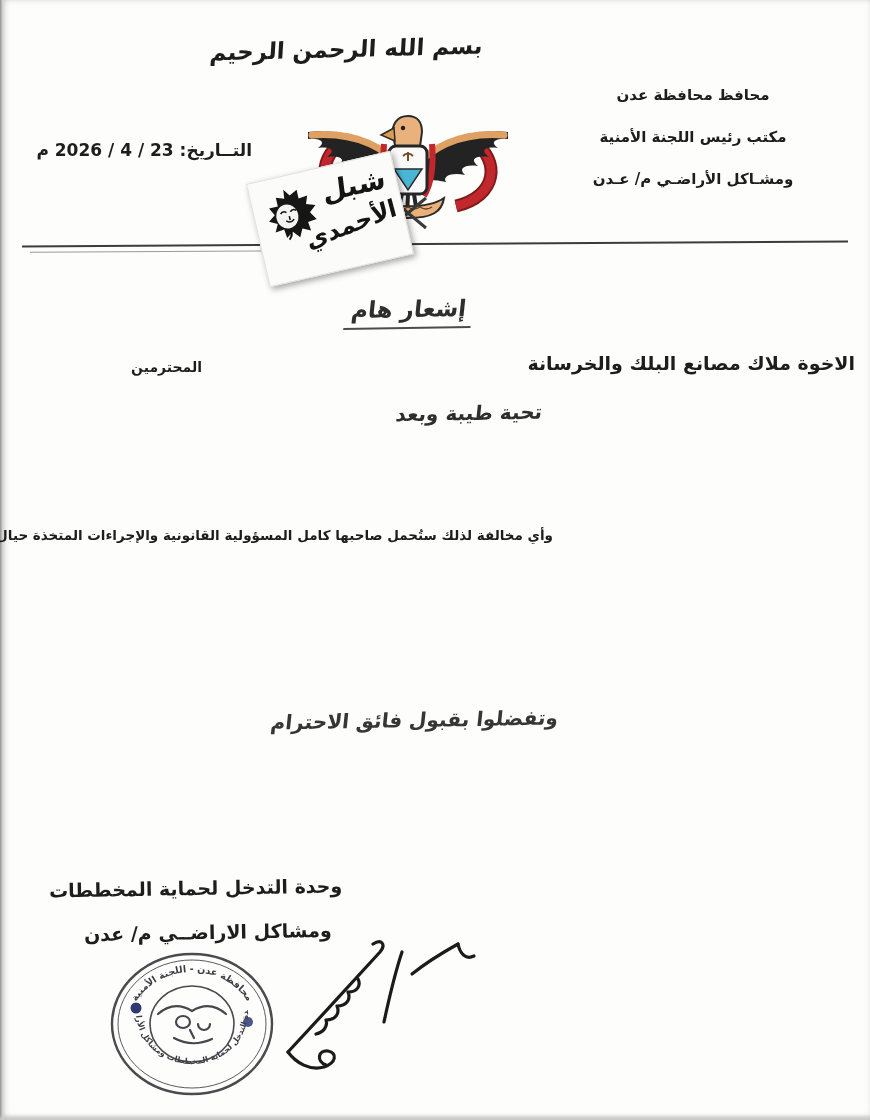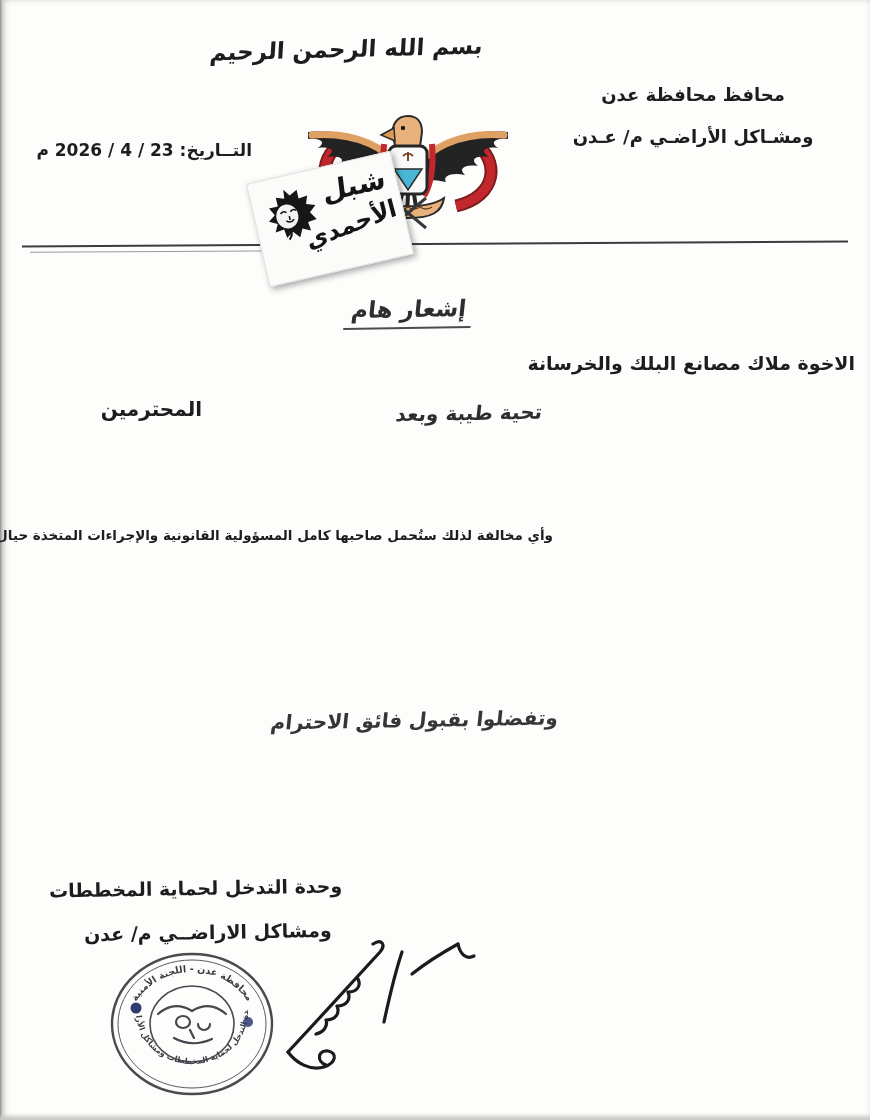--- a/index.html
+++ b/index.html
@@ -8,34 +8,34 @@
     background:#fdfdfc;overflow:hidden;
     font-family:"DejaVu Sans",sans-serif;color:#1d1d1d;
     box-shadow:inset 5px 0 8px -4px rgba(0,0,0,.45), inset 0 -4px 8px -4px rgba(0,0,0,.25);
   }
   .ar{direction:rtl;}
   .abs{position:absolute;white-space:nowrap;}
   .hand{font-weight:bold;color:#2e2e2e;transform:skewX(-7deg) rotate(-1deg);}
   .basmala{top:36px;right:388px;font-size:23px;font-weight:bold;transform:skewX(-5deg) rotate(-1.5deg);}
   .date{top:140px;right:618px;font-size:17px;font-weight:bold;letter-spacing:.5px;margin-left:41px;}
   .letterhead{position:absolute;top:74px;left:543px;width:300px;text-align:center;direction:rtl;}
-  .letterhead .lh-line{font-size:18px;font-weight:bold;line-height:42px;white-space:nowrap;}
+  .letterhead .lh-line{font-size:15px;font-weight:bold;line-height:42px;white-space:nowrap;}
   .rule{position:absolute;left:22px;right:22px;top:243px;border-top:2.5px solid #3c3c3c;transform:rotate(-.35deg);}
   .rule2{position:absolute;left:30px;width:300px;top:251px;border-top:1px solid #9a9a9a;transform:rotate(-.3deg);}
   .sticker{
     position:absolute;left:256px;top:166px;width:146px;height:104px;
     background:#fbfbfa;border:1px solid #e0e0de;transform:rotate(-13deg);
     box-shadow:2px 3px 6px rgba(0,0,0,.35);
   }
   .sticker .w1{position:absolute;top:8px;right:10px;font-size:28px;font-weight:bold;color:#141414;transform:skewX(-6deg);}
   .sticker .w2{position:absolute;top:48px;right:6px;font-size:24px;font-weight:bold;color:#141414;transform:rotate(-8deg) skewX(-6deg);}
   .sticker svg{position:absolute;left:4px;top:10px;}
   .title{top:296px;right:398px;font-size:23px;padding:0 6px 5px 6px;border-bottom:2px solid #4c4c4c;}
   .addressee{top:352px;right:15px;font-size:19px;font-weight:bold;text-align:center;}
-  .honorific{top:359px;right:668px;font-size:20px;font-weight:bold;margin-top:38px;}
+  .honorific{top:359px;right:668px;font-size:14px;font-weight:bold;}
   .greeting{top:401px;right:328px;font-size:20px;}
   .para{position:absolute;direction:rtl;font-weight:bold;text-align:justify;text-align-last:center;color:#202020;}
   .p1{left:50px;right:20px;top:448px;font-size:17px;line-height:38px;}
   .p2{top:527px;right:317px;font-size:13.5px;font-weight:bold;}
   .p3{left:50px;right:40px;top:592px;font-size:16.5px;line-height:42px;}
   .closing{top:708px;right:312px;font-size:20px;color:#363636;}
   .sig1{top:877px;right:528px;font-size:19px;font-weight:bold;transform:rotate(-1deg);}
   .sig2{top:921px;right:538px;font-size:19px;font-weight:bold;transform:rotate(-1deg);}
   .stamp{position:absolute;left:106px;top:946px;}
   .signature{position:absolute;left:266px;top:912px;}
@@ -85,20 +85,21 @@
     <path d="M104,112 L99,132 M110,112 L109,134 M116,112 L119,132" stroke="#262626" stroke-width="4"></path>
 
     <path d="M74,116 C90,127 130,127 146,116 C144,130 134,136 110,136 C86,136 76,130 74,116 Z" fill="#e9b27c" stroke="#2a2a2a" stroke-width="2"></path>
     <path d="M86,125 q6,4 12,0 q6,4 12,0 q6,4 12,0 q6,4 12,0" stroke="#6b3e1e" stroke-width="1.5" fill="none"></path>
 
     <path d="M92,146 L128,116 M128,146 L92,116" stroke="#3a3a3a" stroke-width="3"></path>
   </svg>
 
   <div class="letterhead">
     <div class="lh-line">محافظ محافظة عدن</div>
+    <div class="lh-line">مكتب رئيس اللجنة الأمنية</div>
     <div class="lh-line">ومشـاكل الأراضـي م/ عـدن</div>
   </div>
 
   <div class="abs ar date">التــاريخ: 23 / 4 / 2026 م</div>
 
   <div class="rule"></div>
   <div class="rule2"></div>
 
   <div class="sticker">
     <svg width="60" height="60" viewBox="0 0 60 60">

